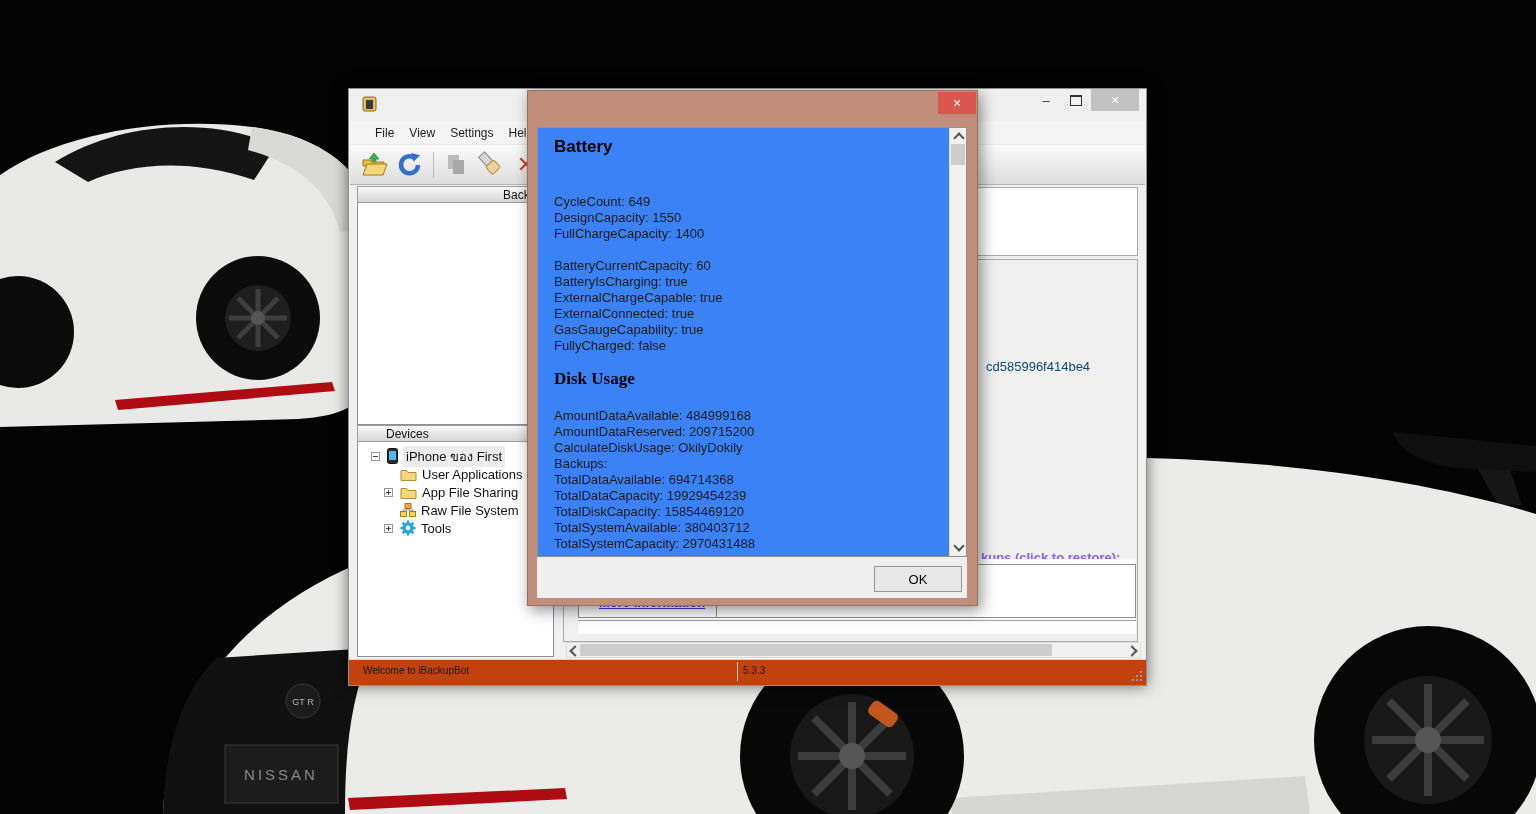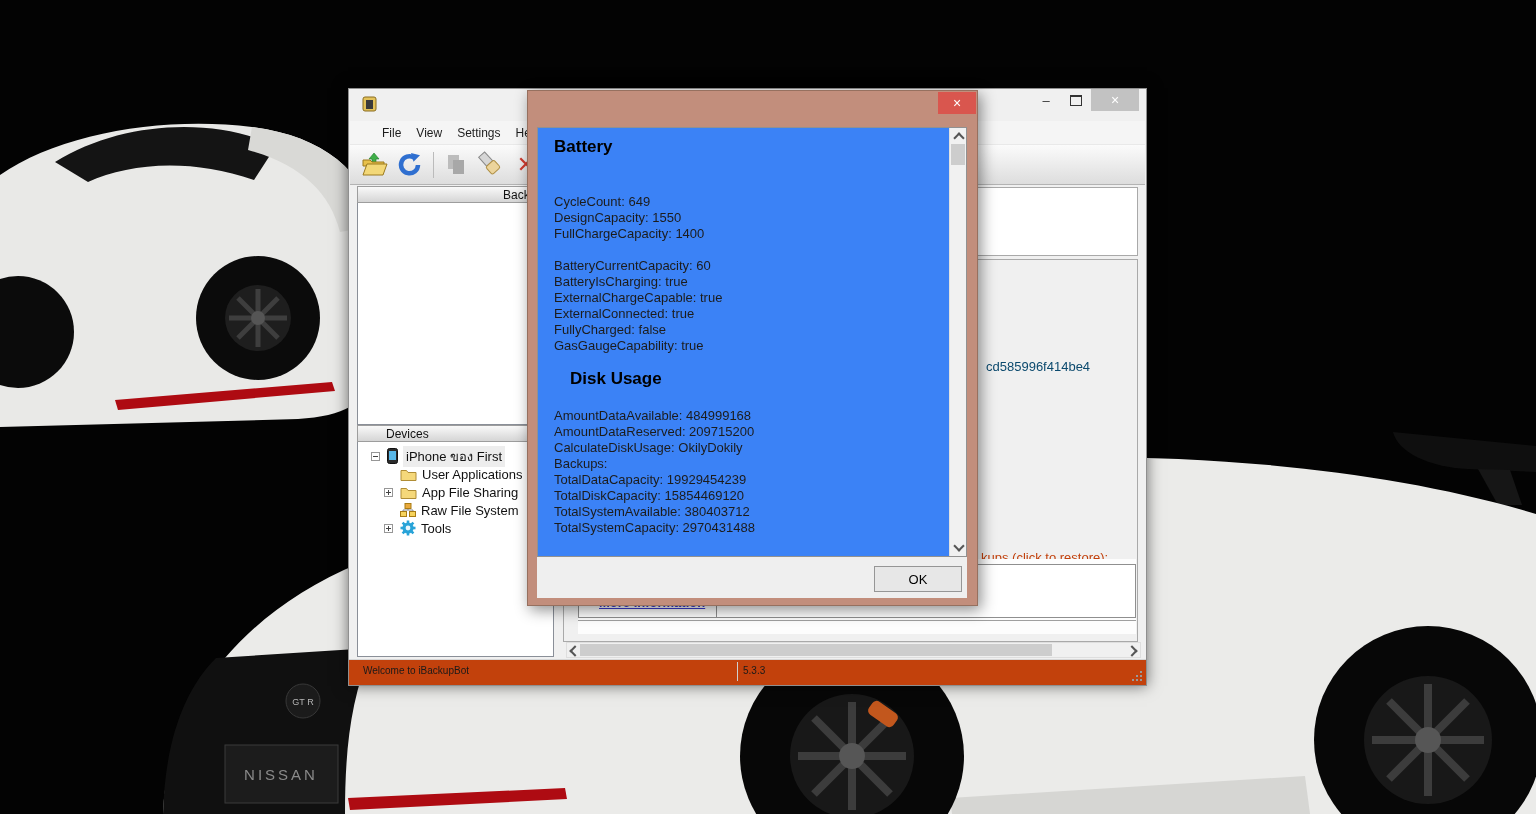--- a/index.html
+++ b/index.html
@@ -13,21 +13,21 @@
   .window{position:absolute;left:348px;top:88px;width:797px;height:596px;
           background:#f0f0f0;border:1px solid #8f8f8f;box-shadow:0 0 14px rgba(0,0,0,.55);}
   .titlebar{position:absolute;left:0;top:0;width:100%;height:32px;}
   .app-icon{position:absolute;left:13px;top:6px;}
   .win-controls{position:absolute;right:7px;top:0;height:22px;display:flex;align-items:center;}
   .wbtn{width:30px;height:22px;display:flex;align-items:center;justify-content:center;color:#333;font-size:13px;}
   .wbtn.close{width:48px;background:#c2c2c2;color:#fff;font-size:14px;}
   .max-glyph{width:10px;height:8px;border:1px solid #333;border-top:2px solid #333;}
 
   .menubar{position:absolute;left:1px;top:32px;right:1px;height:23px;background:#f5f5f5;
-           display:flex;align-items:center;padding-left:32px;font-size:12px;color:#1c1c1c;}
+           display:flex;align-items:center;padding-left:25px;font-size:12px;color:#1c1c1c;}
   .menu-item{margin-right:15px;cursor:default;}
 
   .toolbar{position:absolute;left:1px;top:55px;right:1px;height:41px;
            background:linear-gradient(#fbfbfb,#dddddd);border-bottom:1px solid #b3b3b3;border-top:1px solid #e9e9e9;
            display:flex;align-items:center;padding-left:10px;box-sizing:border-box;}
   .tool{width:30px;height:30px;margin-right:5px;display:flex;align-items:center;justify-content:center;}
   .tool-sep{width:1px;height:26px;background:#bbb;margin:0 7px 0 3px;}
   .del-x{font-size:22px;font-weight:bold;color:#d23b2f;line-height:22px;}
 
   
@@ -48,21 +48,21 @@
   .expander .v{position:absolute;top:1px;bottom:1px;left:3px;width:1px;background:#444;}
   .exp-spacer{width:16px;flex:none;}
   .tree-icon{margin-right:5px;flex:none;display:flex;}
   .tree-label{white-space:nowrap;}
   .tree-label.selected{background:#ededed;padding:0 3px;}
 
   
   .section2{position:absolute;left:214px;top:170px;width:575px;height:383px;background:#f0f0f0;border:1px solid #a9a9a9;box-sizing:border-box;}
   .info-box{position:absolute;left:214px;top:98px;width:575px;height:69px;background:#fff;border:1px solid #a9a9a9;box-sizing:border-box;}
   .udid-frag{position:absolute;left:637px;top:270px;font-size:13px;color:#0c4a6e;}
-  .kups-frag{position:absolute;left:632px;top:461px;font-size:13px;font-weight:normal;color:#c2410c;}
+  .kups-frag{position:absolute;left:632px;top:461px;font-size:13px;font-weight:bold;color:#8b5cf6;}
   .white-block{position:absolute;left:229px;top:470px;width:558px;height:75px;background:#fdfdfd;}
   .table-row{position:absolute;left:229px;top:475px;width:558px;height:54px;box-sizing:border-box;border:1px solid #8f8f8f;background:#fff;}
   .table-div{position:absolute;left:137px;top:0;width:1px;height:100%;background:#8f8f8f;}
   .table-underline{position:absolute;left:229px;top:531px;width:558px;height:1px;background:#9f9f9f;}
   .more-info{position:absolute;left:250px;top:506px;font-size:13px;font-weight:bold;color:#3b3bd0;text-decoration:underline;cursor:pointer;}
 
   .hscroll{position:absolute;left:217px;top:553px;width:575px;height:16px;background:#f0f0f0;border:1px solid #dedede;box-sizing:border-box;}
   .hs-thumb{position:absolute;left:13px;top:1px;width:472px;height:12px;background:#cdcdcd;}
   .chev{position:absolute;width:6px;height:6px;border-left:2px solid #555;border-top:2px solid #555;}
   .chev.left{left:4px;top:4px;transform:rotate(-45deg);}
@@ -79,21 +79,21 @@
   .dialog{position:absolute;left:527px;top:90px;width:451px;height:516px;background:#c28e7c;
           border:1px solid #96705f;box-sizing:border-box;box-shadow:3px 4px 14px rgba(0,0,0,.45);}
   .dlg-close{position:absolute;left:410px;top:1px;width:38px;height:22px;background:#d9564e;color:#fff;
              display:flex;align-items:center;justify-content:center;font-size:14px;cursor:pointer;}
   .dlg-inner{position:absolute;left:9px;top:36px;width:430px;height:471px;background:#efefef;}
   .dlg-white{position:absolute;left:0;top:0;width:430px;height:430px;box-sizing:border-box;background:#3b82f6;
              border:1px solid #919191;overflow:hidden;}
   .dlg-content{position:absolute;left:0;top:0;right:17px;bottom:0;overflow:hidden;
                padding:8px 0 0 16px;font-size:13px;line-height:16px;color:#1c1c1c;}
   .sec-title{font-size:17px;line-height:22px;font-weight:bold;color:#000;margin:0 0 36px 0;}
-  .sec-title.disk{margin:14px 0 18px 16px;}
+  .sec-title.disk{margin:14px 0 18px 0;font-family:Liberation Serif, serif;}
   .grp2{margin-top:16px;}
   .vscroll{position:absolute;right:0;top:0;width:17px;height:428px;background:#f1f1f1;border-left:1px solid #e0e0e0;box-sizing:border-box;}
   .vs-thumb{position:absolute;left:1px;top:16px;width:14px;height:21px;background:#cdcdcd;}
   .chev.up{left:5px;top:6px;transform:rotate(45deg);}
   .chev.down{left:5px;bottom:6px;transform:rotate(225deg);}
   .ok-btn{position:absolute;right:5px;bottom:6px;width:86px;height:24px;background:#e7e7e7;border:1px solid #969696;
           display:flex;align-items:center;justify-content:center;font-size:13px;color:#000;cursor:pointer;}
 </style>
 </head>
 <body>
@@ -318,28 +318,29 @@
       <div class="dlg-content">
         <div class="sec-title">Battery</div>
         <div>CycleCount: 649</div>
         <div>DesignCapacity: 1550</div>
         <div>FullChargeCapacity: 1400</div>
         <div class="grp2">
           <div>BatteryCurrentCapacity: 60</div>
           <div>BatteryIsCharging: true</div>
           <div>ExternalChargeCapable: true</div>
           <div>ExternalConnected: true</div>
+          <div>GasGaugeCapability: true</div>
           <div>FullyCharged: false</div>
-          <div>GasGaugeCapability: true</div>
         </div>
         <div class="sec-title disk">Disk Usage</div>
         <div>AmountDataAvailable: 484999168</div>
         <div>AmountDataReserved: 209715200</div>
         <div>CalculateDiskUsage: OkilyDokily</div>
         <div>Backups:</div>
+        <div>TotalDataAvailable: 694714368</div>
         <div>TotalDataCapacity: 19929454239</div>
         <div>TotalDiskCapacity: 15854469120</div>
         <div>TotalSystemAvailable: 380403712</div>
         <div>TotalSystemCapacity: 2970431488</div>
       </div>
       <div class="vscroll">
         <span class="chev up"></span>
         <div class="vs-thumb"></div>
         <span class="chev down"></span>
       </div>

